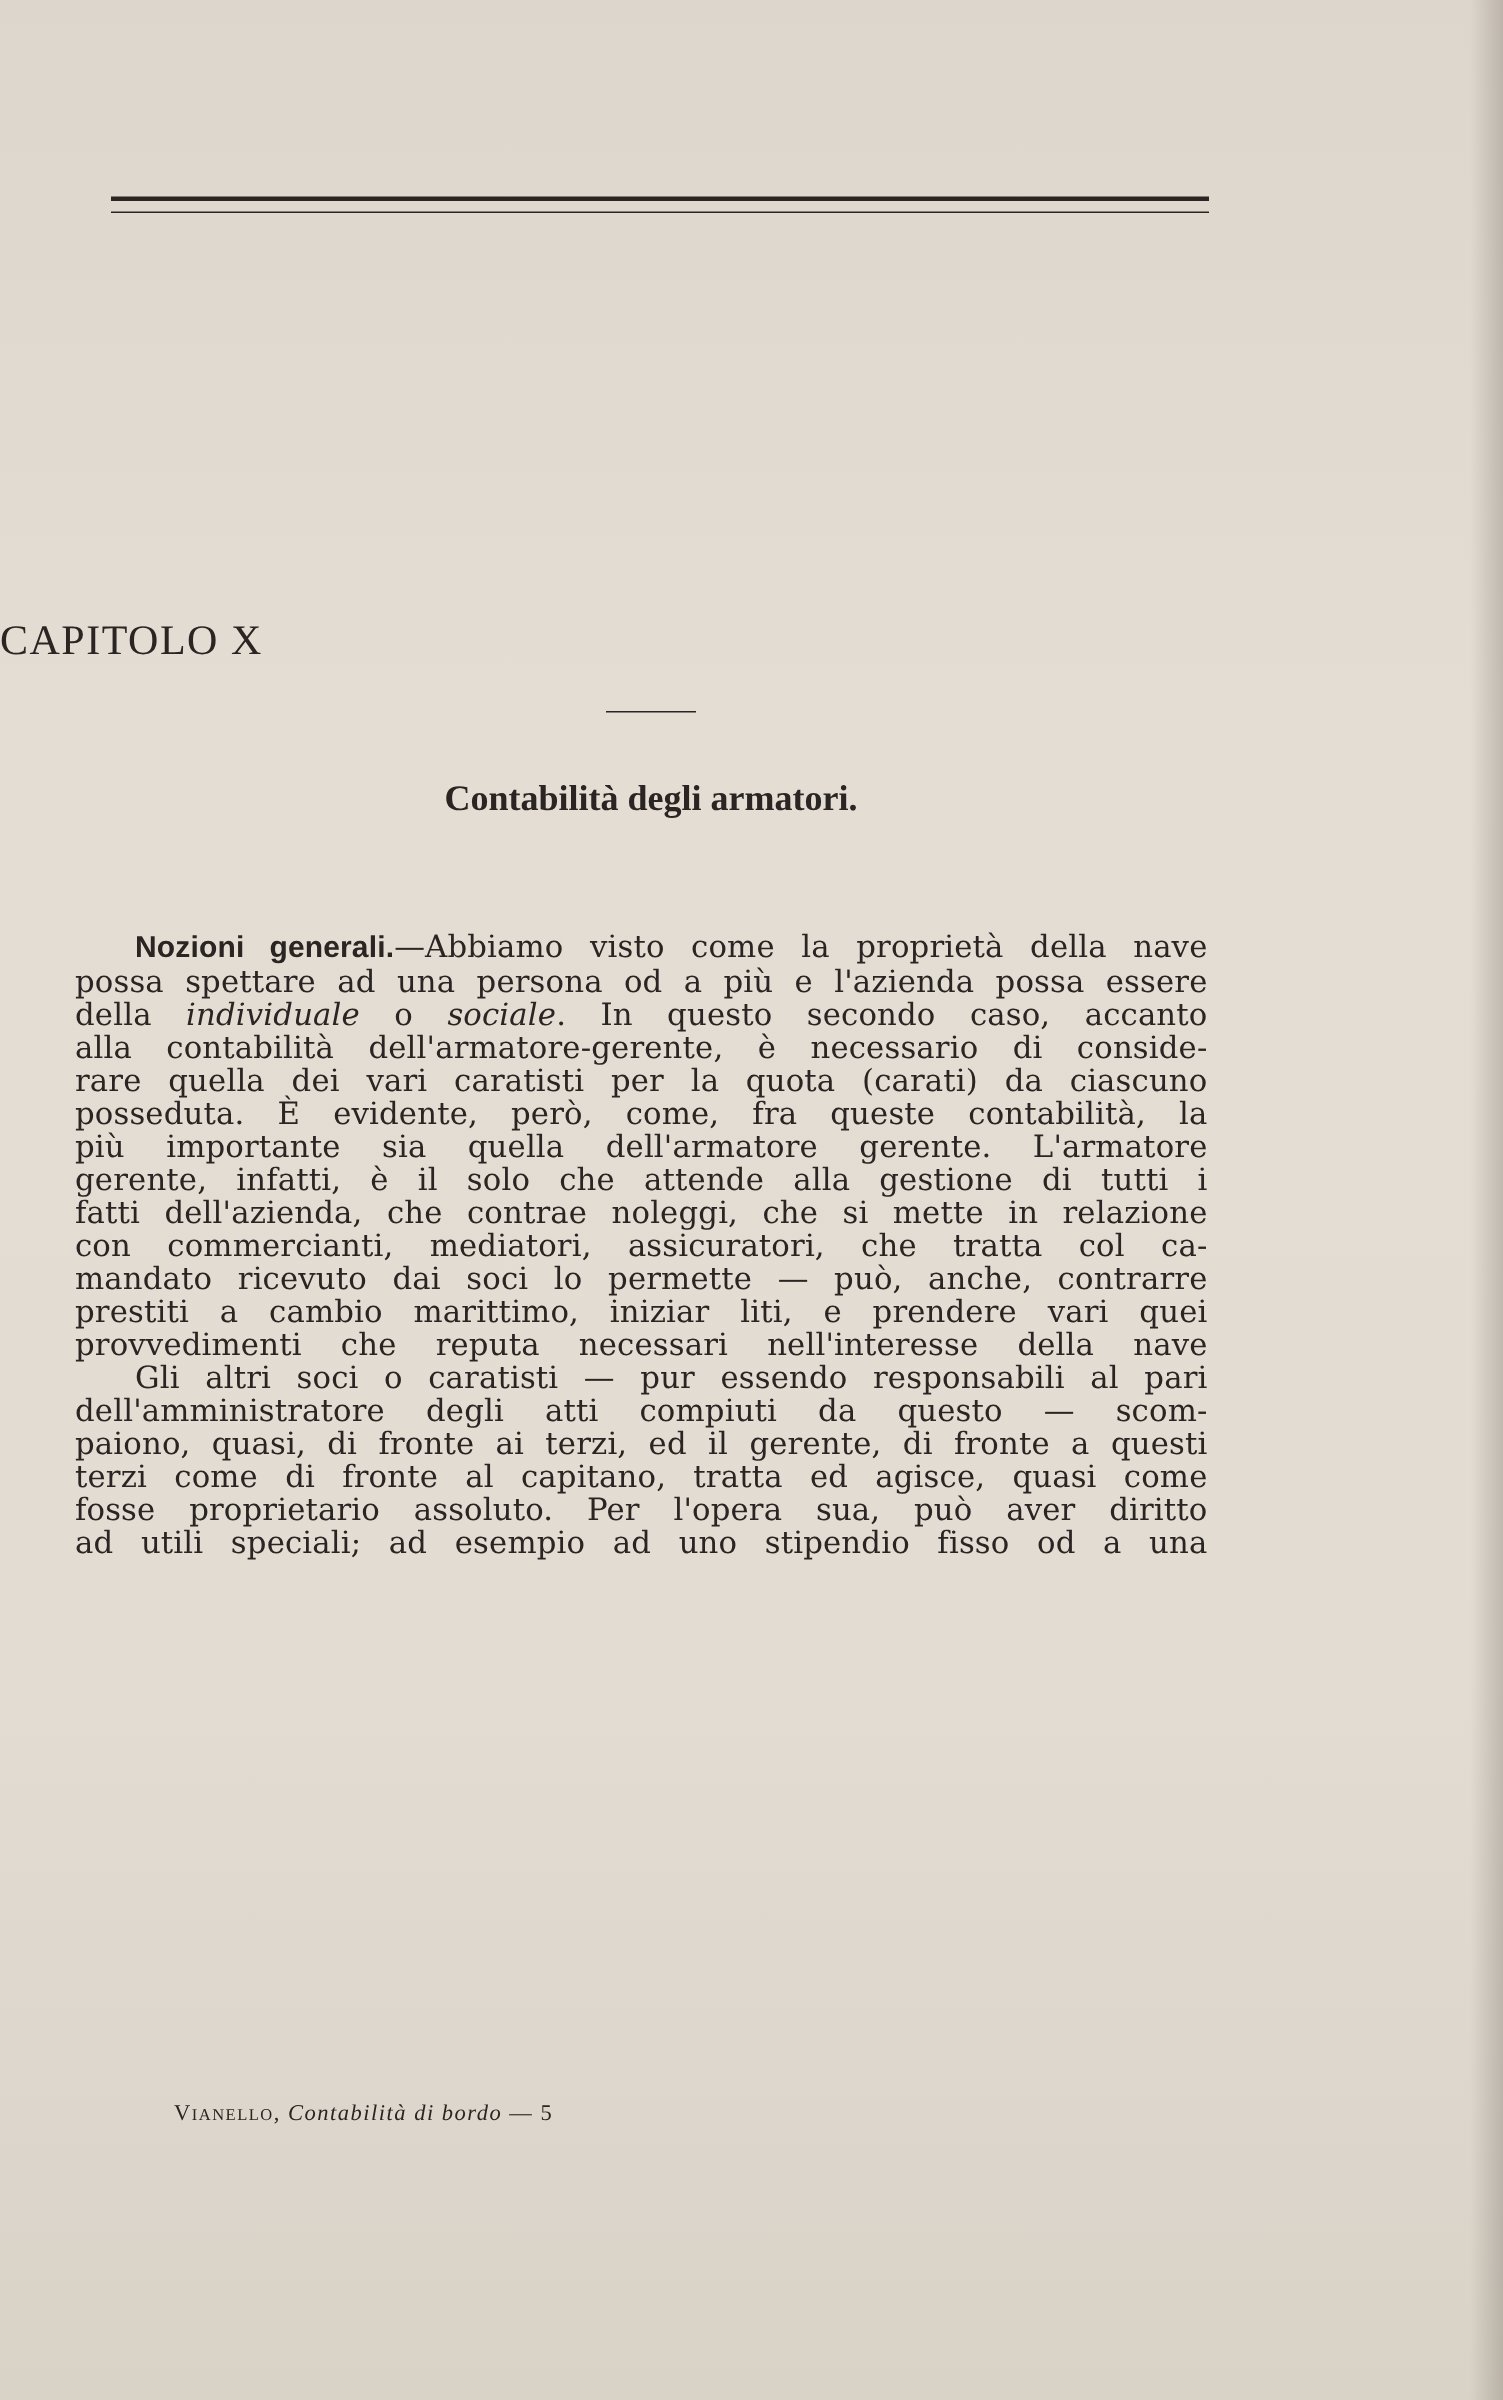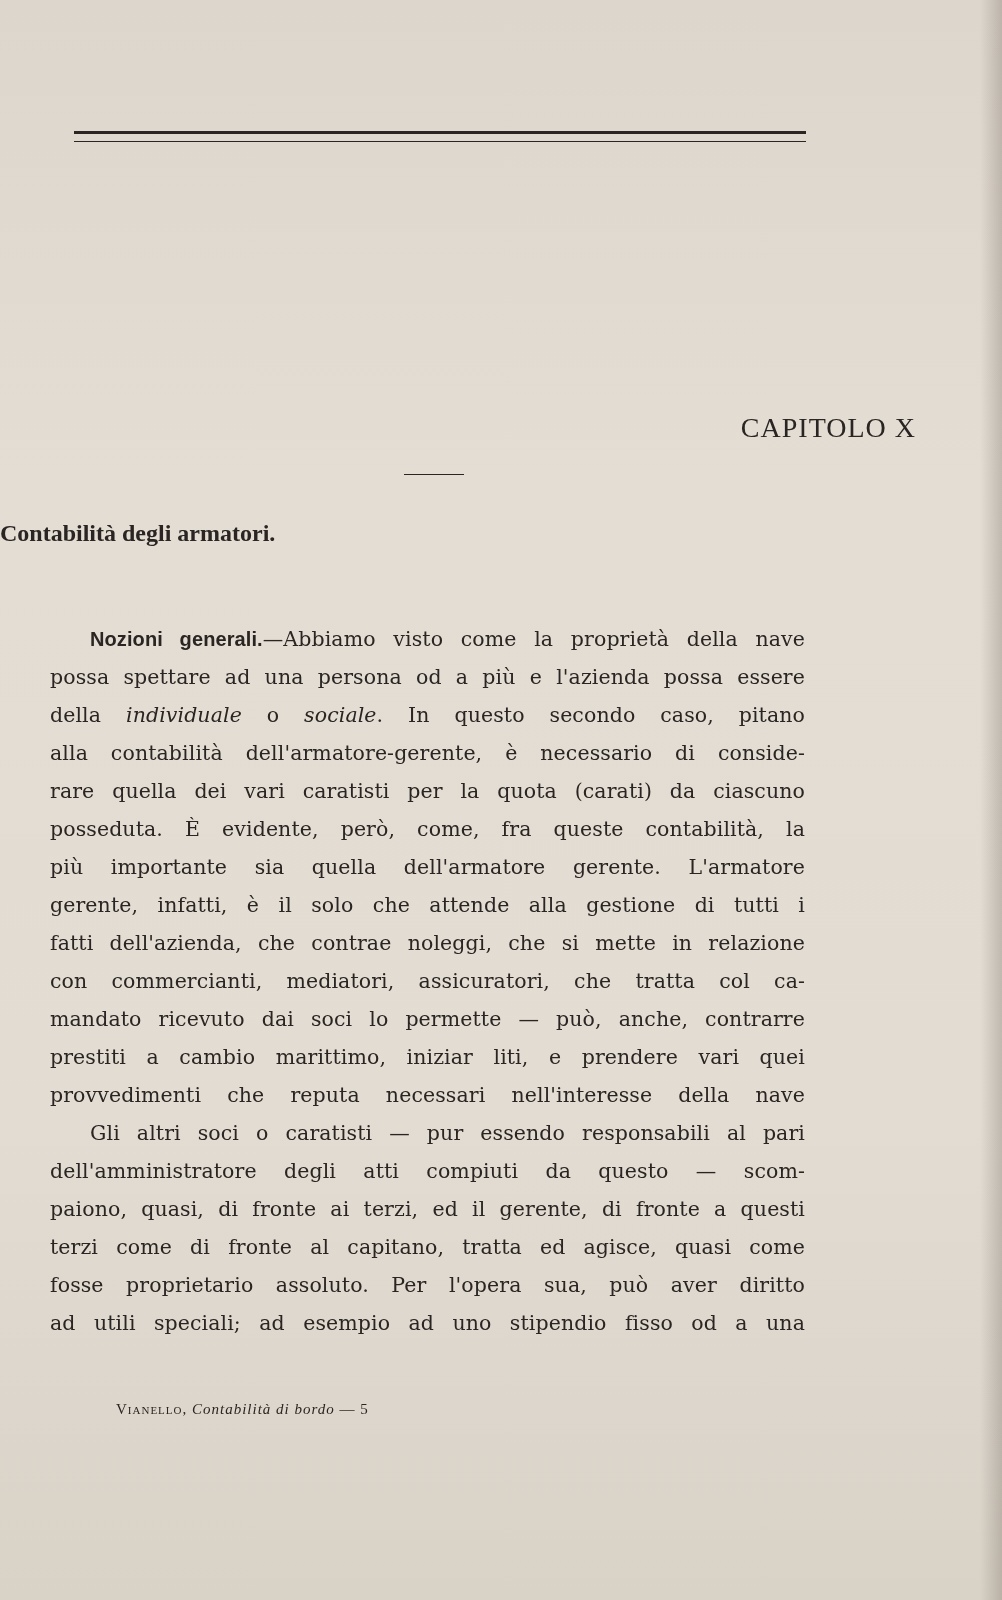--- a/index.html
+++ b/index.html
@@ -10,31 +10,31 @@
     color:#2a2522;
     position:relative;
   }
   .page-edge {
     position:absolute; right:0; top:0; width:22px; height:1600px;
     background: linear-gradient(90deg, rgba(0,0,0,0) 0%, rgba(90,80,70,0.25) 100%);
   }
   .rule-thick { position:absolute; left:74px; top:131px; width:732px; height:3px; background:#2a2522; }
   .rule-thin { position:absolute; left:74px; top:141px; width:732px; height:1px; background:#2a2522; }
   .chapter {
-    position:absolute; left:16px; width:900px; top:412px; text-align:right;
+    position:absolute; left:0; width:900px; top:412px; text-align:left;
     font-size:28px; letter-spacing:1px; font-family:"Liberation Serif", serif;
   }
   .chapter-dash { position:absolute; left:404px; top:474px; width:60px; height:1px; background:#2a2522; }
   .title {
-    position:absolute; left:0; width:868px; top:520px; text-align:left;
+    position:absolute; left:0; width:868px; top:520px; text-align:center;
     font-size:24px; font-weight:bold; font-family:"Liberation Serif", serif;
   }
   .body {
     position:absolute; left:50px; top:620px; width:755px;
-    font-size:20.5px; line-height:38px; font-family:"DejaVu Serif", serif;
+    font-size:20.5px; line-height:22px; font-family:"DejaVu Serif", serif;
     letter-spacing:0.1px;
   }
   .line { white-space:nowrap; text-align:justify; text-align-last:justify; display:block; }
   .line.last { text-align-last:left; }
   .indent { padding-left:40px; }
   .runin { font-family:"Liberation Sans", sans-serif; font-weight:bold; font-size:20px; }
   em { font-style:italic; }
   .footer {
     position:absolute; left:116px; top:1358px;
     font-size:15px; font-family:"Liberation Serif", serif; letter-spacing:1px;margin-top:43px;
@@ -48,21 +48,21 @@
 <div class="rule-thick"></div>
 <div class="rule-thin"></div>
 
 <div class="chapter">CAPITOLO X</div>
 <div class="chapter-dash"></div>
 <div class="title">Contabilità degli armatori.</div>
 
 <div class="body">
   <span class="line indent"><span class="runin">Nozioni generali.</span><span>—Abbiamo visto come la proprietà della nave</span></span>
   <span class="line">possa spettare ad una persona od a più e l'azienda possa essere</span>
-  <span class="line"><span>della </span><em>individuale</em><span> o </span><em>sociale</em><span>. In questo secondo caso, pitano</span></span>
+  <span class="line"><span>della </span><em>individuale</em><span> o </span><em>sociale</em><span>. In questo secondo caso, accanto</span></span>
   <span class="line">alla contabilità dell'armatore-gerente, è necessario di conside-</span>
   <span class="line">rare quella dei vari caratisti per la quota (carati) da ciascuno</span>
   <span class="line">posseduta. È evidente, però, come, fra queste contabilità, la</span>
   <span class="line">più importante sia quella dell'armatore gerente. L'armatore</span>
   <span class="line">gerente, infatti, è il solo che attende alla gestione di tutti i</span>
   <span class="line">fatti dell'azienda, che contrae noleggi, che si mette in relazione</span>
   <span class="line">con commercianti, mediatori, assicuratori, che tratta col ca-</span>
   <span class="line">mandato ricevuto dai soci lo permette — può, anche, contrarre</span>
   <span class="line">prestiti a cambio marittimo, iniziar liti, e prendere vari quei</span>
   <span class="line">provvedimenti che reputa necessari nell'interesse della nave</span>

